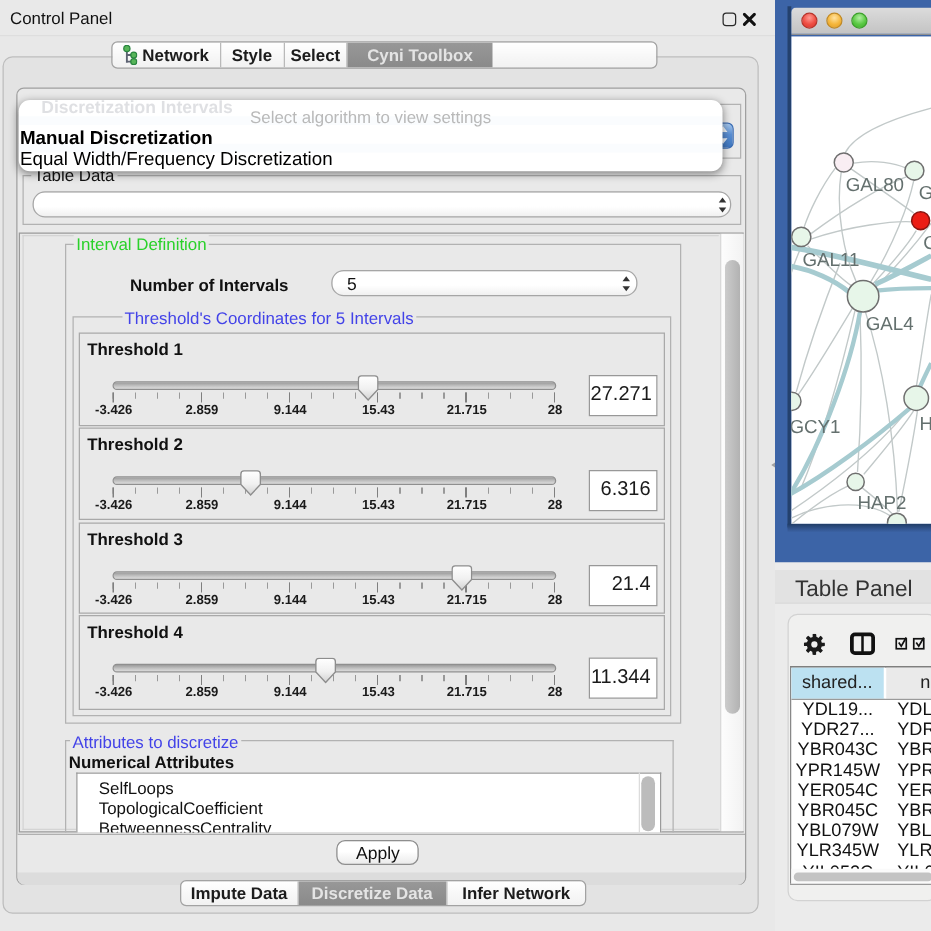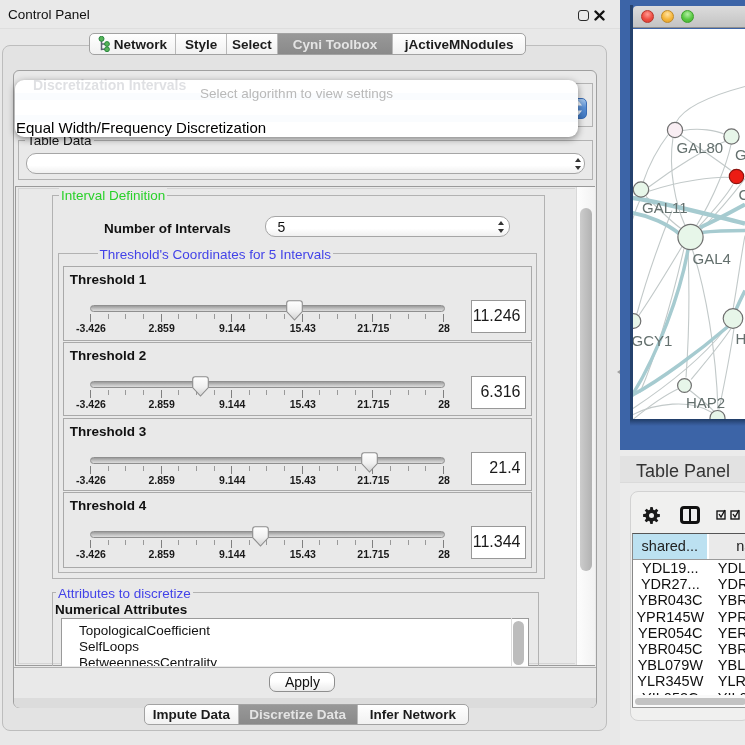--- a/index.html
+++ b/index.html
@@ -54,21 +54,20 @@
 <div class="seg" style="left:88.5px;top:33px;width:437.5px;height:22px;">
  <div style="width:87px;"><svg width="12" height="16" viewBox="0 0 12 16" style="margin-right:4px;">
    <path d="M3.5 4 L3.5 14.2 M3.5 8 L8 8 M3.5 13.3 L8 13.3" stroke="#5c6272" stroke-width="1.5" fill="none"></path>
    <circle cx="3.5" cy="2.8" r="2.5" fill="#57b559" stroke="#2a8540" stroke-width="1"></circle>
    <circle cx="9" cy="8" r="2.4" fill="#57b559" stroke="#2a8540" stroke-width="1"></circle>
    <circle cx="9" cy="13.3" r="2.4" fill="#57b559" stroke="#2a8540" stroke-width="1"></circle>
   </svg>Network</div>
  <div style="width:51px;">Style</div>
  <div style="width:50.5px;">Select</div>
  <div class="sel" style="width:116px;">Cyni Toolbox</div>
- <div style="width:132px;">jActiveMNodules</div>
 </div>
 
 <div class="grp" style="left:20px;top:82.5px;width:572.6px;height:44.5px;"></div>
 
 <div class="abs" style="left:570.5px;top:97.5px;width:16px;height:21px;border-radius:5px;
   background:linear-gradient(#a6c8ee,#5a8fd4 45%,#3f77c0);border:1.5px solid #3a6cb4;"></div>
 <svg class="abs" style="left:573px;top:100px;" width="11" height="16" viewBox="0 0 11 16">
  <path d="M5.5 1 L9 5.5 L2 5.5 Z M5.5 15 L2 10.5 L9 10.5 Z" fill="rgba(255,255,255,0.92)"></path>
     </svg>
 
@@ -109,21 +108,21 @@
 <svg class="thumb" style="left:222.7px;" width="17" height="21" viewBox="0 0 17 21">
 <defs>
           <linearGradient id="thg266" x1="0" y1="0" x2="0" y2="1">
 <stop offset="0" stop-color="#ffffff"></stop>
             <stop offset="0.55" stop-color="#f0f0f0"></stop>
             <stop offset="1" stop-color="#d2d2d2"></stop>
           </linearGradient>
         </defs>
 <path d="M 3.2 0.7 L 13.8 0.7 Q 16.3 0.7 16.3 3.2 L 16.3 11.5 L 8.5 20 L 0.7 11.5 L 0.7 3.2 Q 0.7 0.7 3.2 0.7 Z" fill="url(#thg266)" stroke="#8d8d8d" stroke-width="1.1"></path>
       </svg>
-<div class="vbox">11.246</div>
+<div class="vbox">27.271</div>
 </div>
 <div class="tbox" style="left:62.8px;top:342.0px;width:469.7px;height:74px;">
 <div class="ttitle">Threshold 2</div>
 <div class="track"></div>
 <div class="ticks"></div>
 <div class="tlab" style="left:2.2px;">-3.426</div>
 <div class="tlab" style="left:72.8px;">2.859</div>
 <div class="tlab" style="left:143.4px;">9.144</div>
 <div class="tlab" style="left:214.0px;">15.43</div>
 <div class="tlab" style="left:284.6px;">21.715</div>
@@ -182,22 +181,22 @@
         </defs>
 <path d="M 3.2 0.7 L 13.8 0.7 Q 16.3 0.7 16.3 3.2 L 16.3 11.5 L 8.5 20 L 0.7 11.5 L 0.7 3.2 Q 0.7 0.7 3.2 0.7 Z" fill="url(#thg492)" stroke="#8d8d8d" stroke-width="1.1"></path>
       </svg>
 <div class="vbox">11.344</div>
 </div>
 
 <div class="abs" style="left:52px;top:592px;width:487px;height:73.8px;border:1px solid #b2b2b2;border-bottom:none;"></div>
 <div class="grplab" style="left:56px;top:585.5px;color:#4343e8;">Attributes to discretize</div>
 <div class="abs" style="left:55px;top:602px;font-size:13.5px;font-weight:bold;color:#111;">Numerical Attributes</div>
 <div class="abs" style="left:61px;top:617.5px;width:467.5px;height:48.2px;background:#fff;border:1px solid #9a9a9a;border-bottom:none;overflow:hidden;font-size:13.5px;color:#111;padding-top:4.5px;">
+  <div style="padding-left:17px;height:16px;line-height:16px;">SelfLoops</div>
   <div style="padding-left:17px;height:16px;line-height:16px;">TopologicalCoefficient</div>
-  <div style="padding-left:17px;height:16px;line-height:16px;">SelfLoops</div>
   <div style="padding-left:17px;height:16px;line-height:16px;">BetweennessCentrality</div>
 </div>
 <div class="abs" style="left:510.5px;top:618px;width:1px;height:47.5px;background:#dcdcdc;"></div>
 <div class="abs" style="left:513px;top:621px;width:11px;height:44px;background:#bcbcbc;border-radius:6px;"></div>
 
 <div class="abs" style="left:14px;top:666.5px;width:582px;height:31.5px;background:#e9e9e9;border-top:1px solid #b0b0b0;"></div>
 <div class="abs" style="left:14px;top:698px;width:582px;height:9.5px;background:#dcdcdc;border-radius:0 0 6px 6px;"></div>
 <div class="abs" style="left:269.4px;top:672px;width:66px;height:19.5px;background:linear-gradient(#ffffff,#ffffff 45%,#ebebeb);
   border:1px solid #8e8e8e;border-radius:7px;font-size:14px;color:#111;text-align:center;line-height:18px;">Apply</div>
 
@@ -206,20 +205,21 @@
  <div class="sel" style="width:119.7px;">Discretize Data</div>
  <div style="width:111.2px;">Infer Network</div>
 </div>
 
 <div class="abs" style="left:15px;top:80px;width:563px;height:56.5px;background:#fff;
   border-radius:9px;box-shadow:0 2px 7px rgba(0,0,0,0.45);"></div>
 <div class="abs" style="left:15px;top:92.5px;width:563px;height:7px;background:rgba(228,238,248,0.18);"></div>
 <div class="abs" style="left:15px;top:115px;width:563px;height:7px;background:rgba(228,238,248,0.18);"></div>
 <div class="abs" style="left:33px;top:77px;font-size:14px;font-weight:bold;color:rgba(110,115,128,0.22);">Discretization Intervals</div>
 <div class="abs" style="left:15px;top:86px;width:563px;text-align:center;font-size:13.5px;color:#b9b9b9;">Select algorithm to view settings</div>
+<div class="abs" style="left:16px;top:102px;font-size:15px;font-weight:bold;color:#000;">Manual Discretization</div>
 <div class="abs" style="left:16px;top:118.5px;font-size:15px;color:#000;">Equal Width/Frequency Discretization</div>
 
 <div class="abs" style="left:620px;top:0;width:125px;height:449.5px;background:#3c64a7;"></div>
 <div class="abs" style="left:630px;top:5px;width:3px;height:417px;background:#24416d;"></div>
 <div class="abs" style="left:630px;top:419px;width:115px;height:7px;background:linear-gradient(#1f3c66,#33558f 60%,#3c64a7);"></div>
 
 <div class="abs" style="left:614.5px;top:369.5px;width:0;height:0;border:2.5px solid transparent;border-right:3.5px solid #a0a0a0;"></div>
 
 <div class="abs" style="left:633px;top:5.5px;width:112px;height:22.5px;background:linear-gradient(#dcdcdc,#c3c3c3);
   border-radius:4px 0 0 0;border-bottom:1px solid #8f8f8f;"></div>

